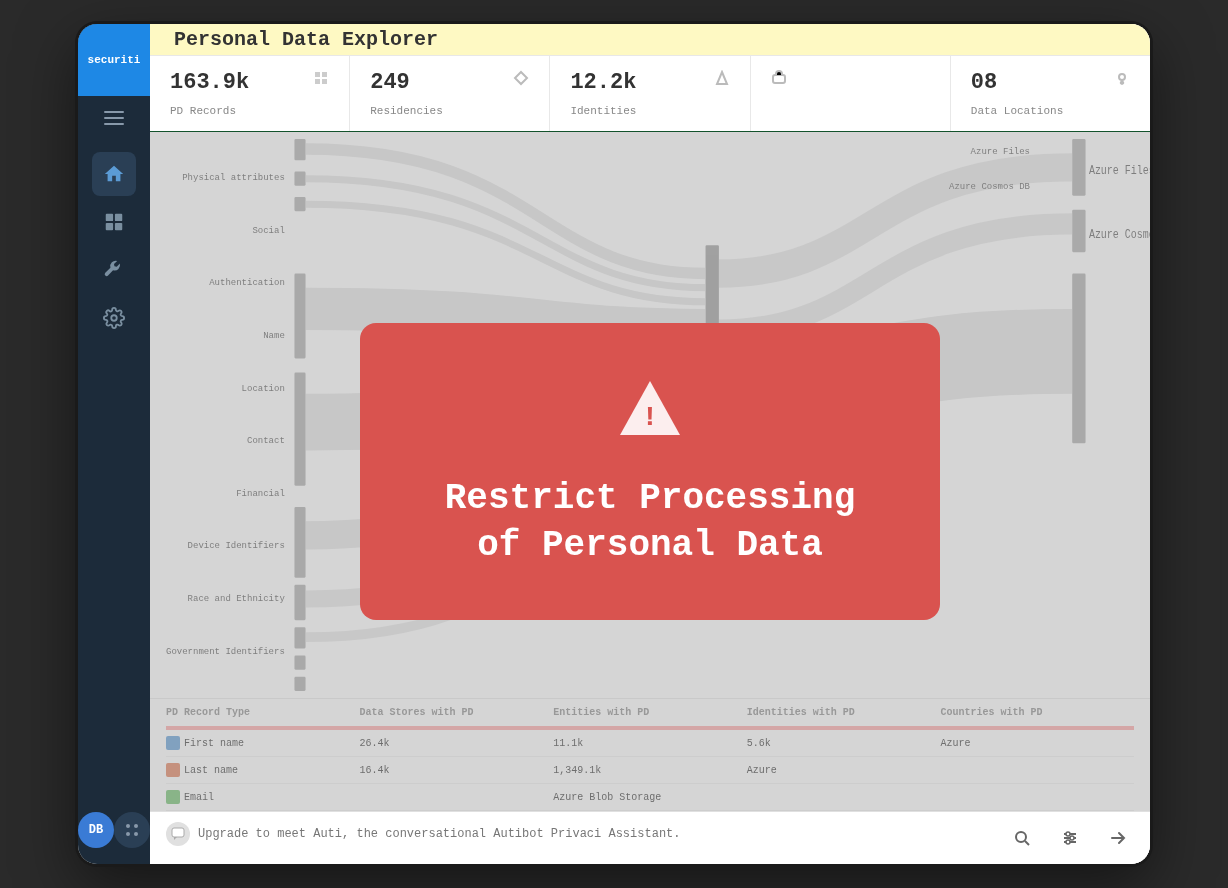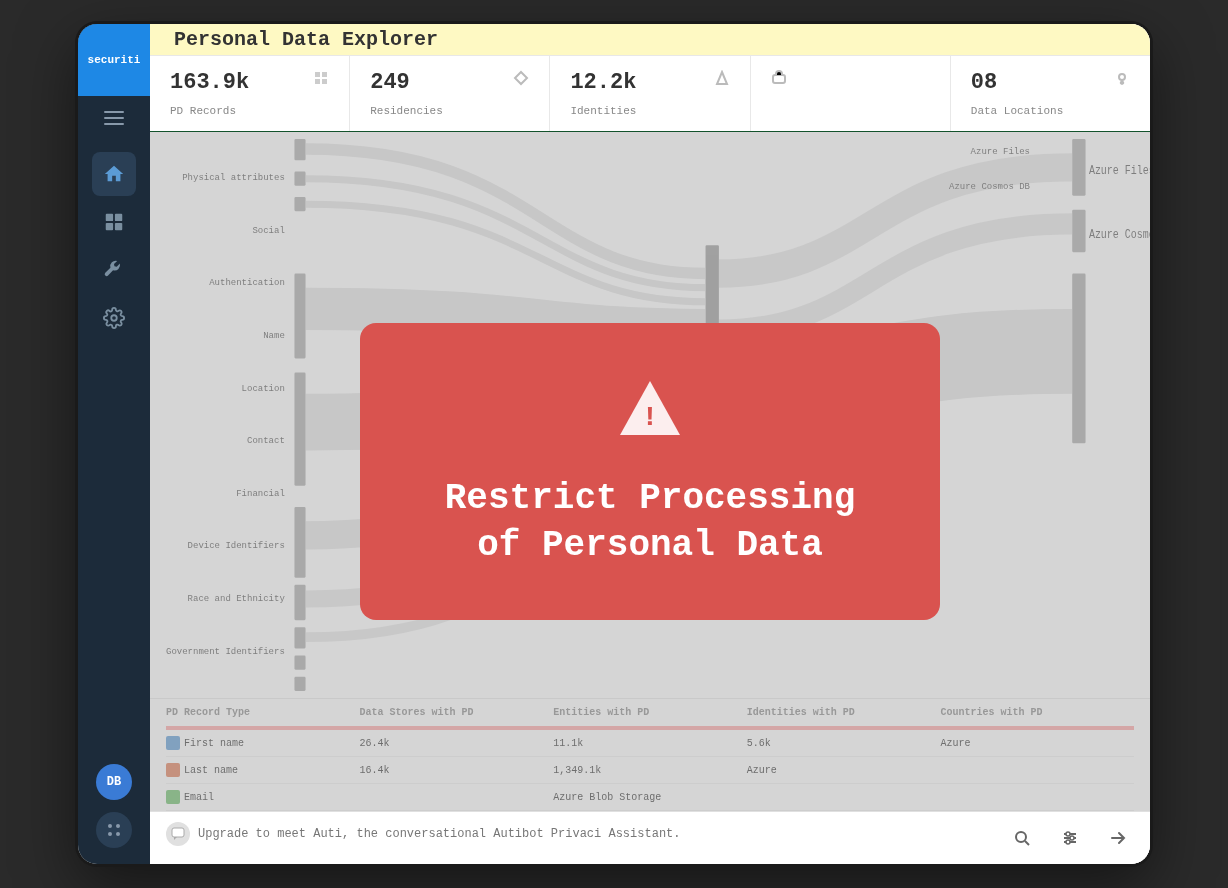--- a/index.html
+++ b/index.html
@@ -93,24 +93,23 @@
     }
     .sidebar-icon-item.active {
       background: #2a3f55;
     }
     .sidebar-icon-item svg {
       width: 22px;
       height: 22px;
     }
     .sidebar-bottom {
       display: flex;
-      flex-direction: column;
       align-items: center;
       padding-bottom: 16px;
-      gap: 12px;
+      gap: 0;
     }
     .avatar-circle {
       width: 36px;
       height: 36px;
       border-radius: 50%;
       background: #3a7bd5;
       display: flex;
       align-items: center;
       justify-content: center;
       color: white;

